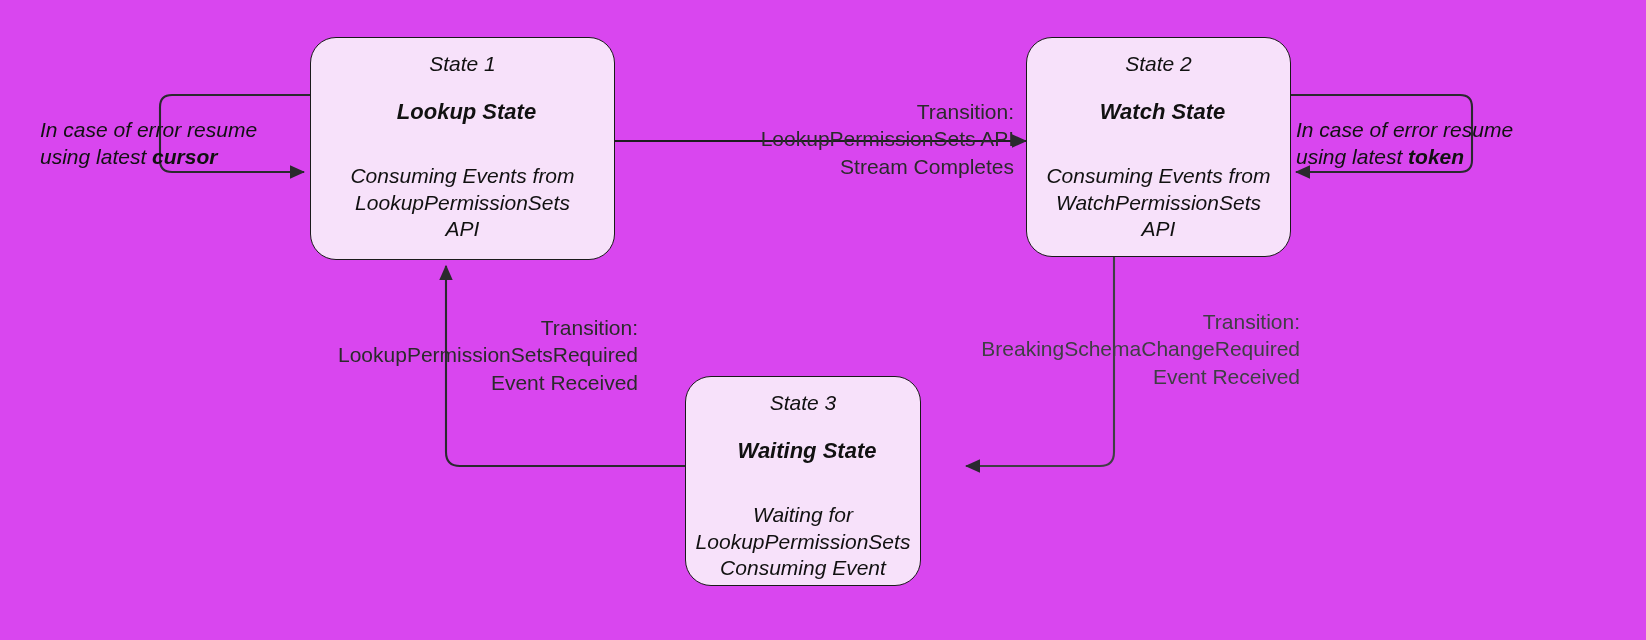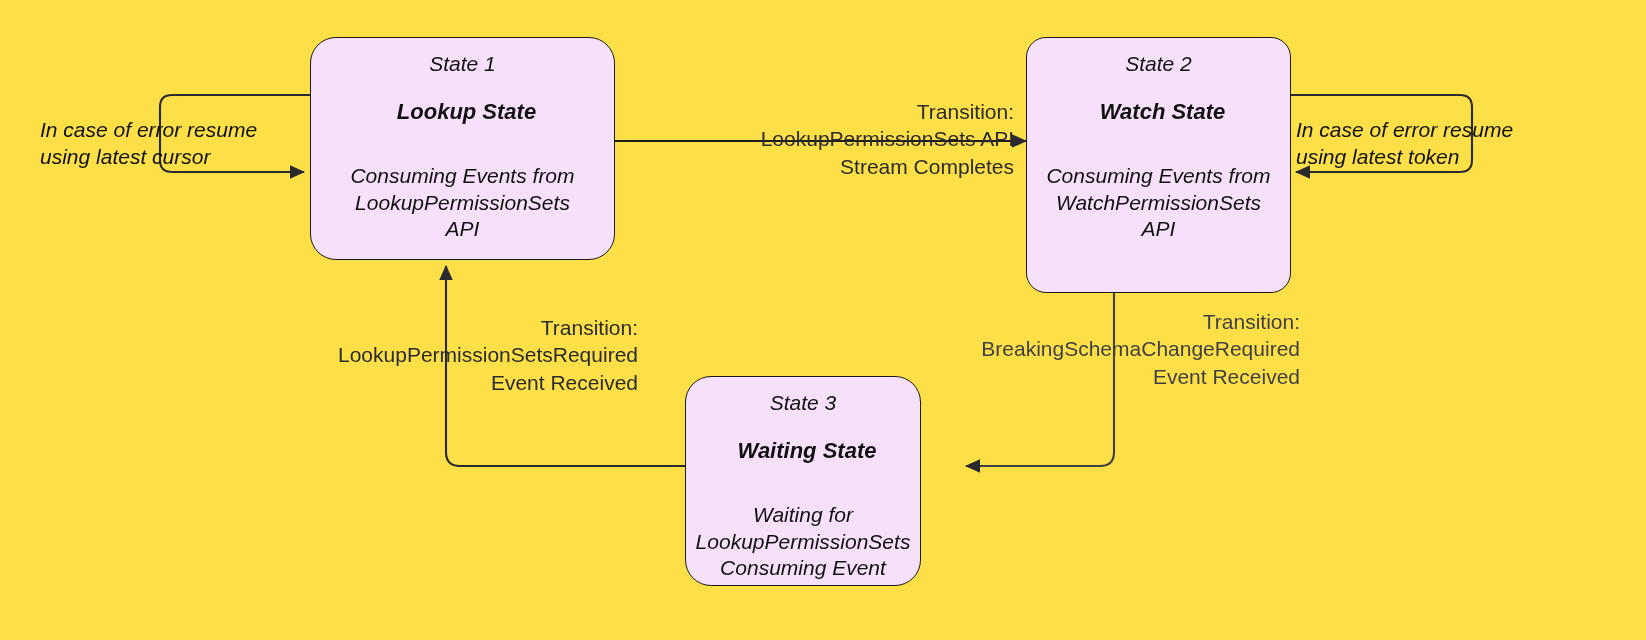--- a/index.html
+++ b/index.html
@@ -9,21 +9,21 @@
     background: #ffffff;
   }
   body {
     font-family: "Liberation Sans", sans-serif;
     color: #1a1a1a;
   }
   #canvas {
     position: relative;
     width: 1646px;
     height: 640px;
-    background: #fde047;
+    background: #d946ef;
     overflow: hidden;
   }
   svg.edges {
     position: absolute;
     left: 0;
     top: 0;
     width: 1646px;
     height: 640px;
     pointer-events: none;
   }
@@ -78,21 +78,21 @@
   .note-label {
     position: absolute;
     font-style: italic;
     font-size: 21px;
     line-height: 1.30;
     color: #111111;
     white-space: normal;
     margin-top: 8px;
   }
   .note-label b {
-    font-weight: normal;
+    font-weight: bold;
     font-style: italic;
   }
   .note-left { text-align: left; }
   .note-right { text-align: left; }
 </style>
 </head>
 <body>
 
 <div id="canvas">
 
@@ -115,21 +115,21 @@
   </svg>
 
   <div class="state-node" style="left:310px; top:37px; width:305px; height:223px;">
     <div class="state-index">State 1</div>
     <div class="state-title">Lookup State</div>
     <div class="state-desc">Consuming Events from
 LookupPermissionSets
 API</div>
   </div>
 
-  <div class="state-node" style="left:1026px; top:37px; width:265px; height:256px;border-radius:20px;">
+  <div class="state-node" style="left:1026px; top:37px; width:265px; height:220px;">
     <div class="state-index">State 2</div>
     <div class="state-title">Watch State</div>
     <div class="state-desc">Consuming Events from
 WatchPermissionSets
 API</div>
   </div>
 
   <div class="state-node" style="left:685px; top:376px; width:236px; height:210px;">
     <div class="state-index">State 3</div>
     <div class="state-title">Waiting State</div>

